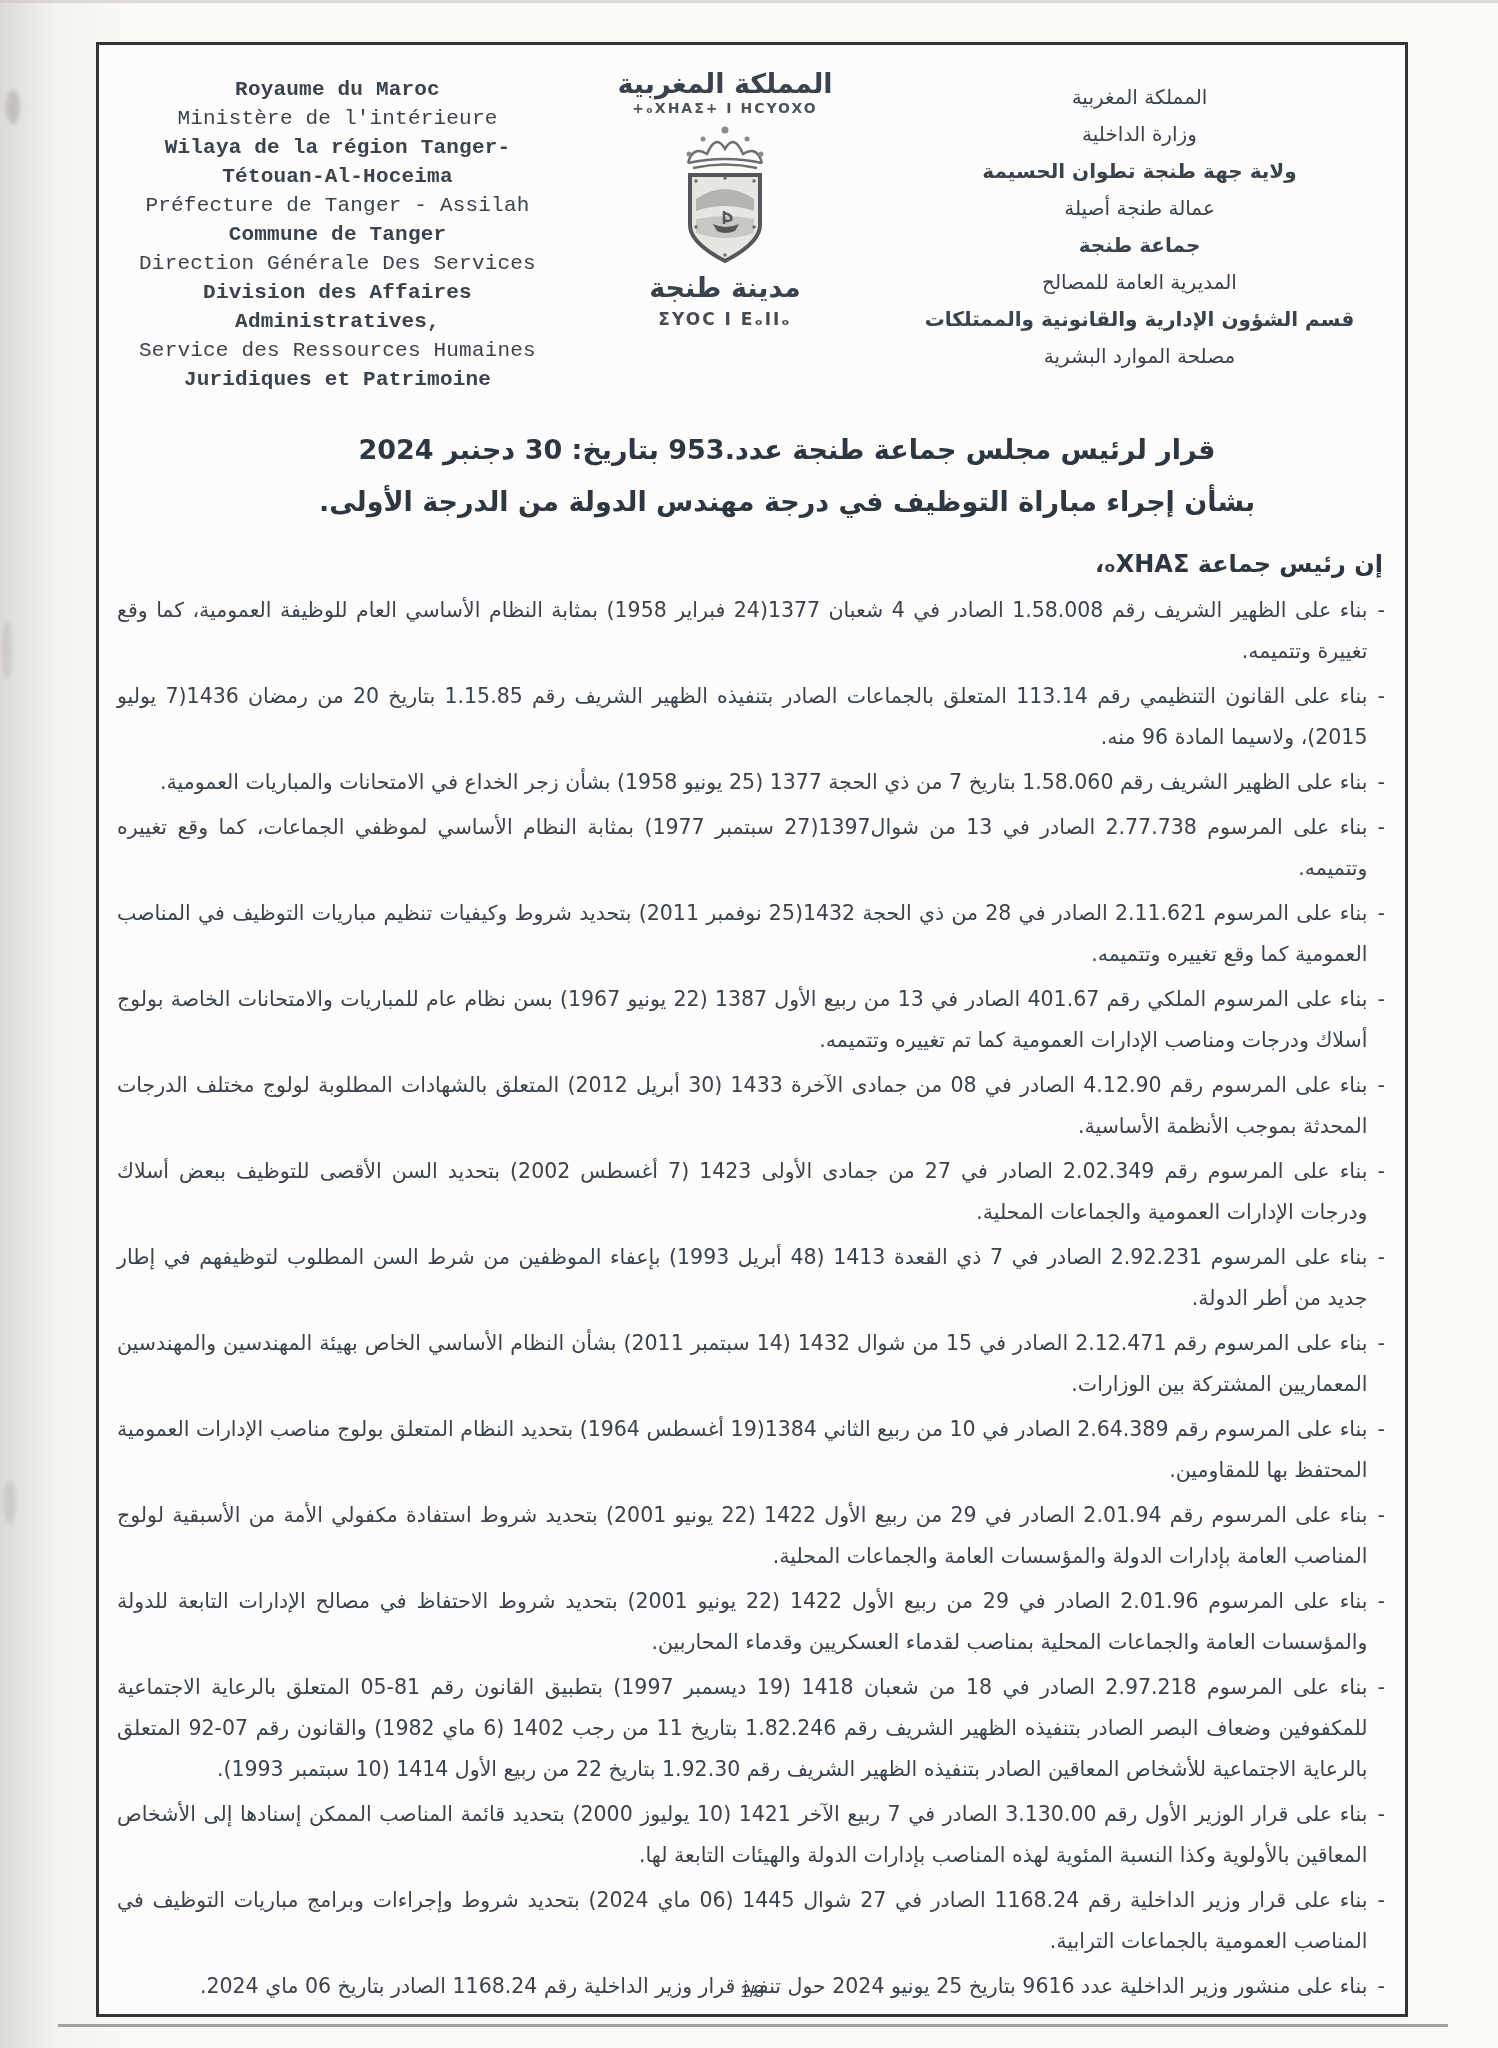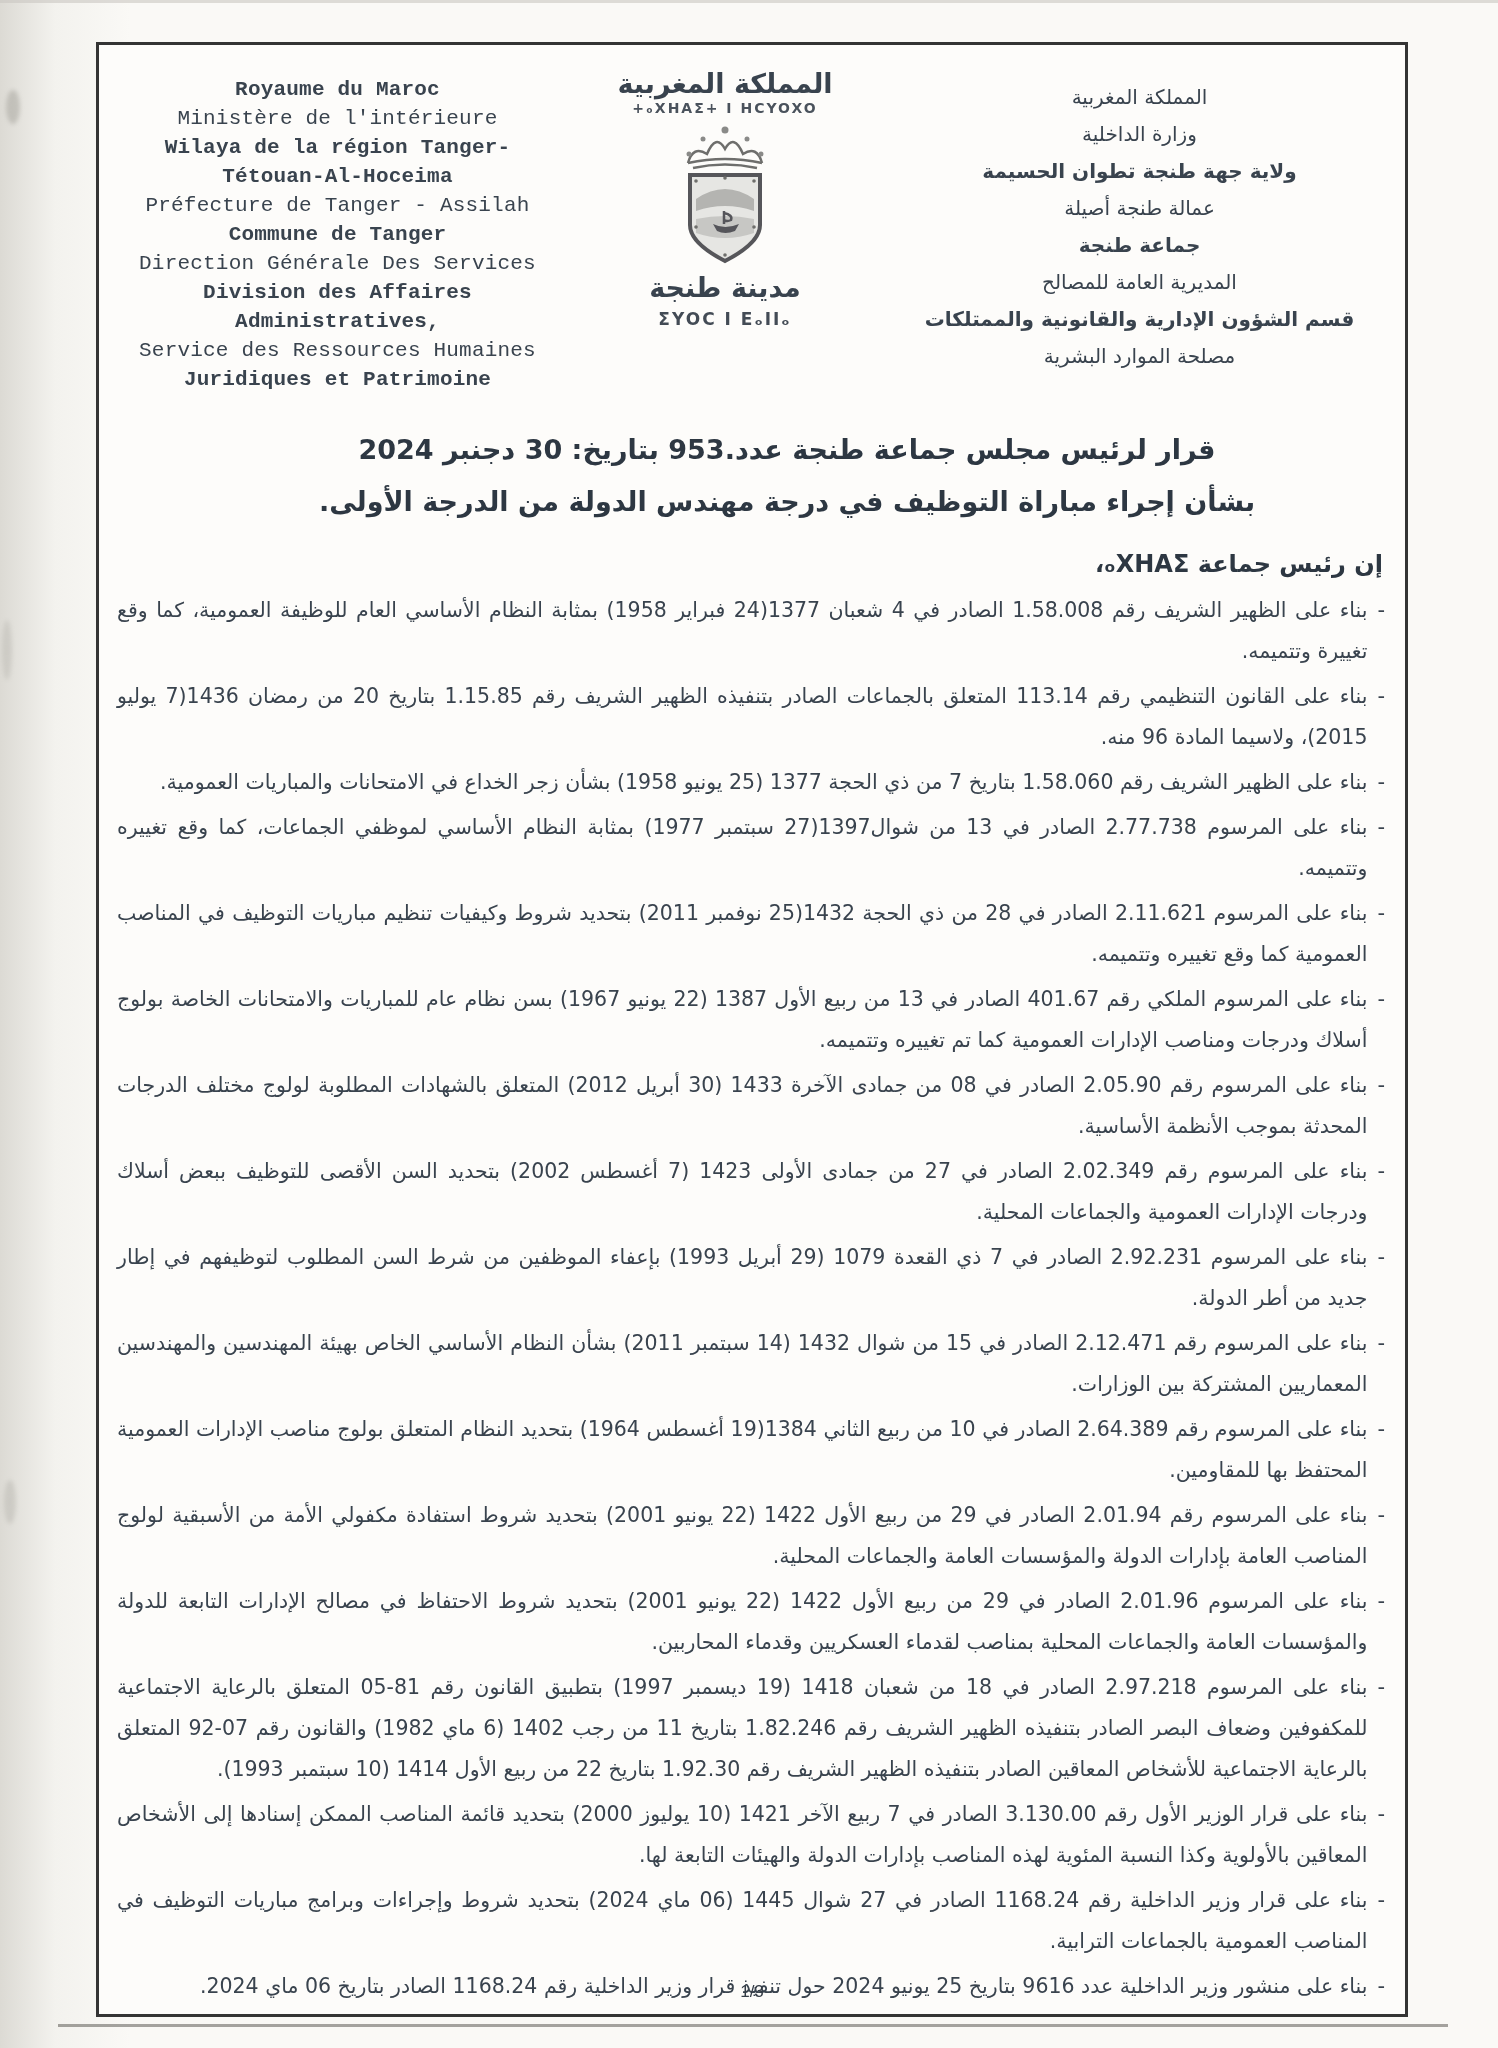--- a/index.html
+++ b/index.html
@@ -197,31 +197,31 @@
         <span class="bullet-text">بناء على المرسوم 2.11.621 الصادر في 28 من ذي الحجة 1432(25 نوفمبر 2011) بتحديد شروط وكيفيات تنظيم مباريات التوظيف في المناصب العمومية كما وقع تغييره وتتميمه.</span>
       </div>
 
       <div class="bullet-item">
         <span class="bullet-dash">-</span>
         <span class="bullet-text">بناء على المرسوم الملكي رقم 401.67 الصادر في 13 من ربيع الأول 1387 (22 يونيو 1967) بسن نظام عام للمباريات والامتحانات الخاصة بولوج أسلاك ودرجات ومناصب الإدارات العمومية كما تم تغييره وتتميمه.</span>
       </div>
 
       <div class="bullet-item">
         <span class="bullet-dash">-</span>
-        <span class="bullet-text">بناء على المرسوم رقم 2.05.90 الصادر في 08 من جمادى الآخرة 1433 (30 أبريل 2012) المتعلق بالشهادات المطلوبة لولوج مختلف الدرجات المحدثة بموجب الأنظمة الأساسية.</span>
+        <span class="bullet-text">بناء على المرسوم رقم 4.12.90 الصادر في 08 من جمادى الآخرة 1433 (30 أبريل 2012) المتعلق بالشهادات المطلوبة لولوج مختلف الدرجات المحدثة بموجب الأنظمة الأساسية.</span>
       </div>
 
       <div class="bullet-item">
         <span class="bullet-dash">-</span>
         <span class="bullet-text">بناء على المرسوم رقم 2.02.349 الصادر في 27 من جمادى الأولى 1423 (7 أغسطس 2002) بتحديد السن الأقصى للتوظيف ببعض أسلاك ودرجات الإدارات العمومية والجماعات المحلية.</span>
       </div>
 
       <div class="bullet-item">
         <span class="bullet-dash">-</span>
-        <span class="bullet-text">بناء على المرسوم 2.92.231 الصادر في 7 ذي القعدة 1079 (29 أبريل 1993) بإعفاء الموظفين من شرط السن المطلوب لتوظيفهم في إطار جديد من أطر الدولة.</span>
+        <span class="bullet-text">بناء على المرسوم 2.92.231 الصادر في 7 ذي القعدة 1413 (48 أبريل 1993) بإعفاء الموظفين من شرط السن المطلوب لتوظيفهم في إطار جديد من أطر الدولة.</span>
       </div>
 
       <div class="bullet-item">
         <span class="bullet-dash">-</span>
         <span class="bullet-text">بناء على المرسوم رقم 2.12.471 الصادر في 15 من شوال 1432 (14 سبتمبر 2011) بشأن النظام الأساسي الخاص بهيئة المهندسين والمهندسين المعماريين المشتركة بين الوزارات.</span>
       </div>
 
       <div class="bullet-item">
         <span class="bullet-dash">-</span>
         <span class="bullet-text">بناء على المرسوم رقم 2.64.389 الصادر في 10 من ربيع الثاني 1384(19 أغسطس 1964) بتحديد النظام المتعلق بولوج مناصب الإدارات العمومية المحتفظ بها للمقاومين.</span>

